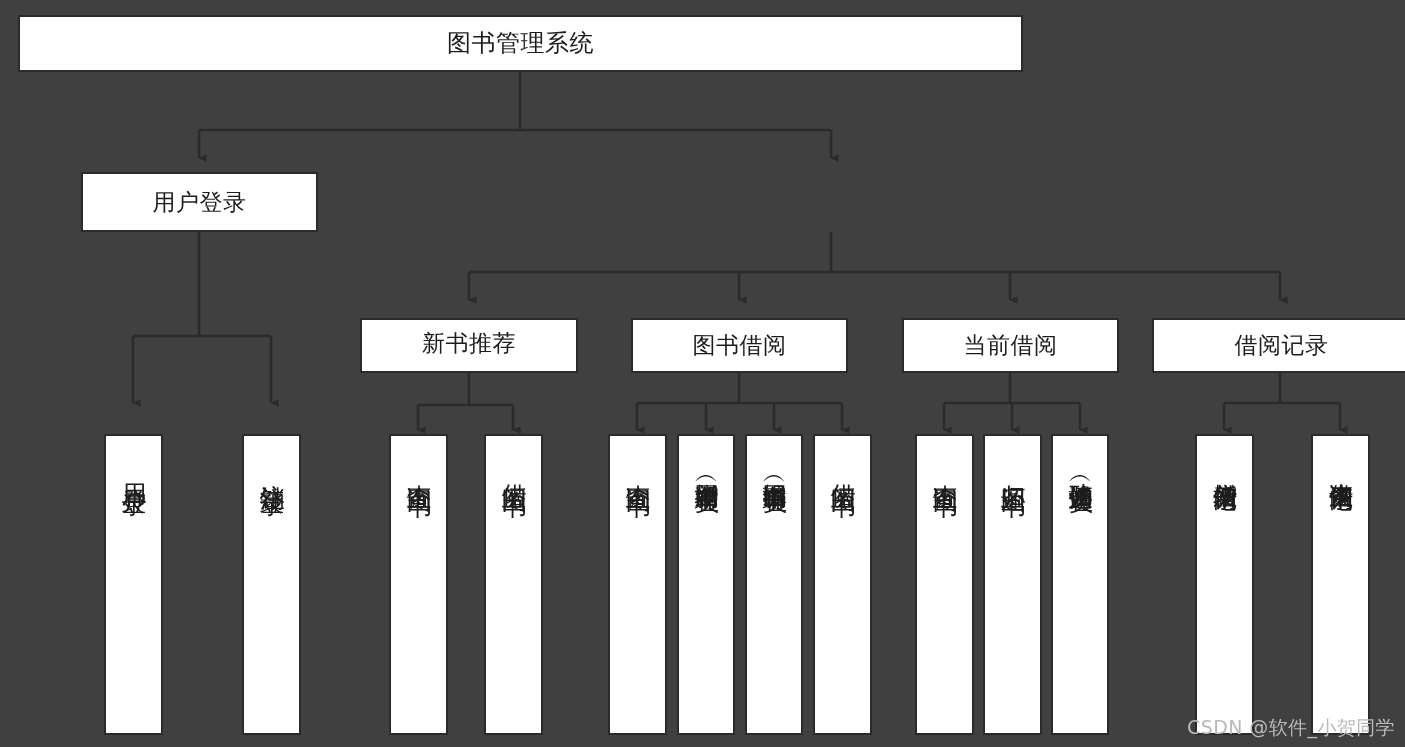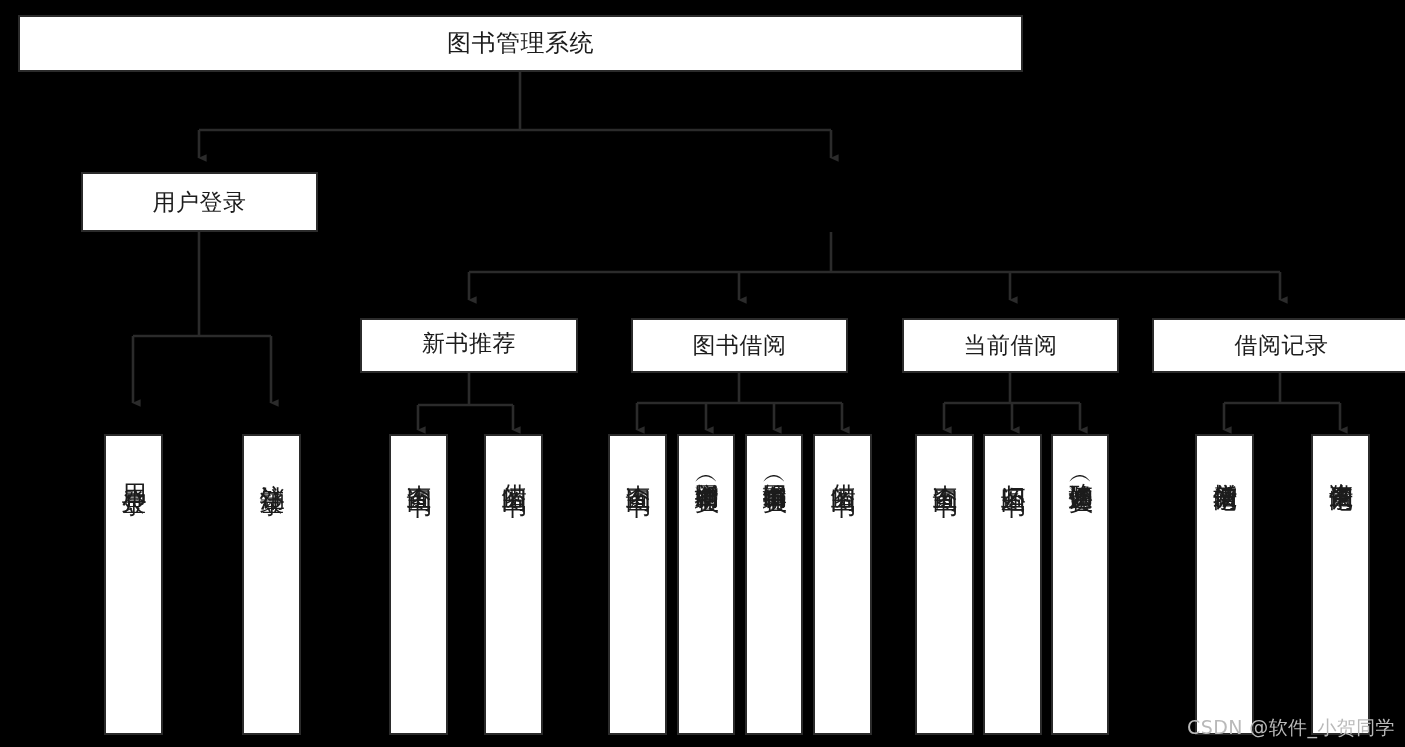--- a/index.html
+++ b/index.html
@@ -8,21 +8,21 @@
     padding: 0;
     background: #ffffff;
   }
   body {
     font-family: "DejaVu Sans", "Liberation Sans", sans-serif;
   }
   #diagram-root {
     position: relative;
     width: 1405px;
     height: 747px;
-    background: #000000;
+    background: #404040;
     overflow: hidden;
   }
   #edge-layer {
     position: absolute;
     left: 0;
     top: 0;
     width: 1405px;
     height: 747px;
     pointer-events: none;
   }

